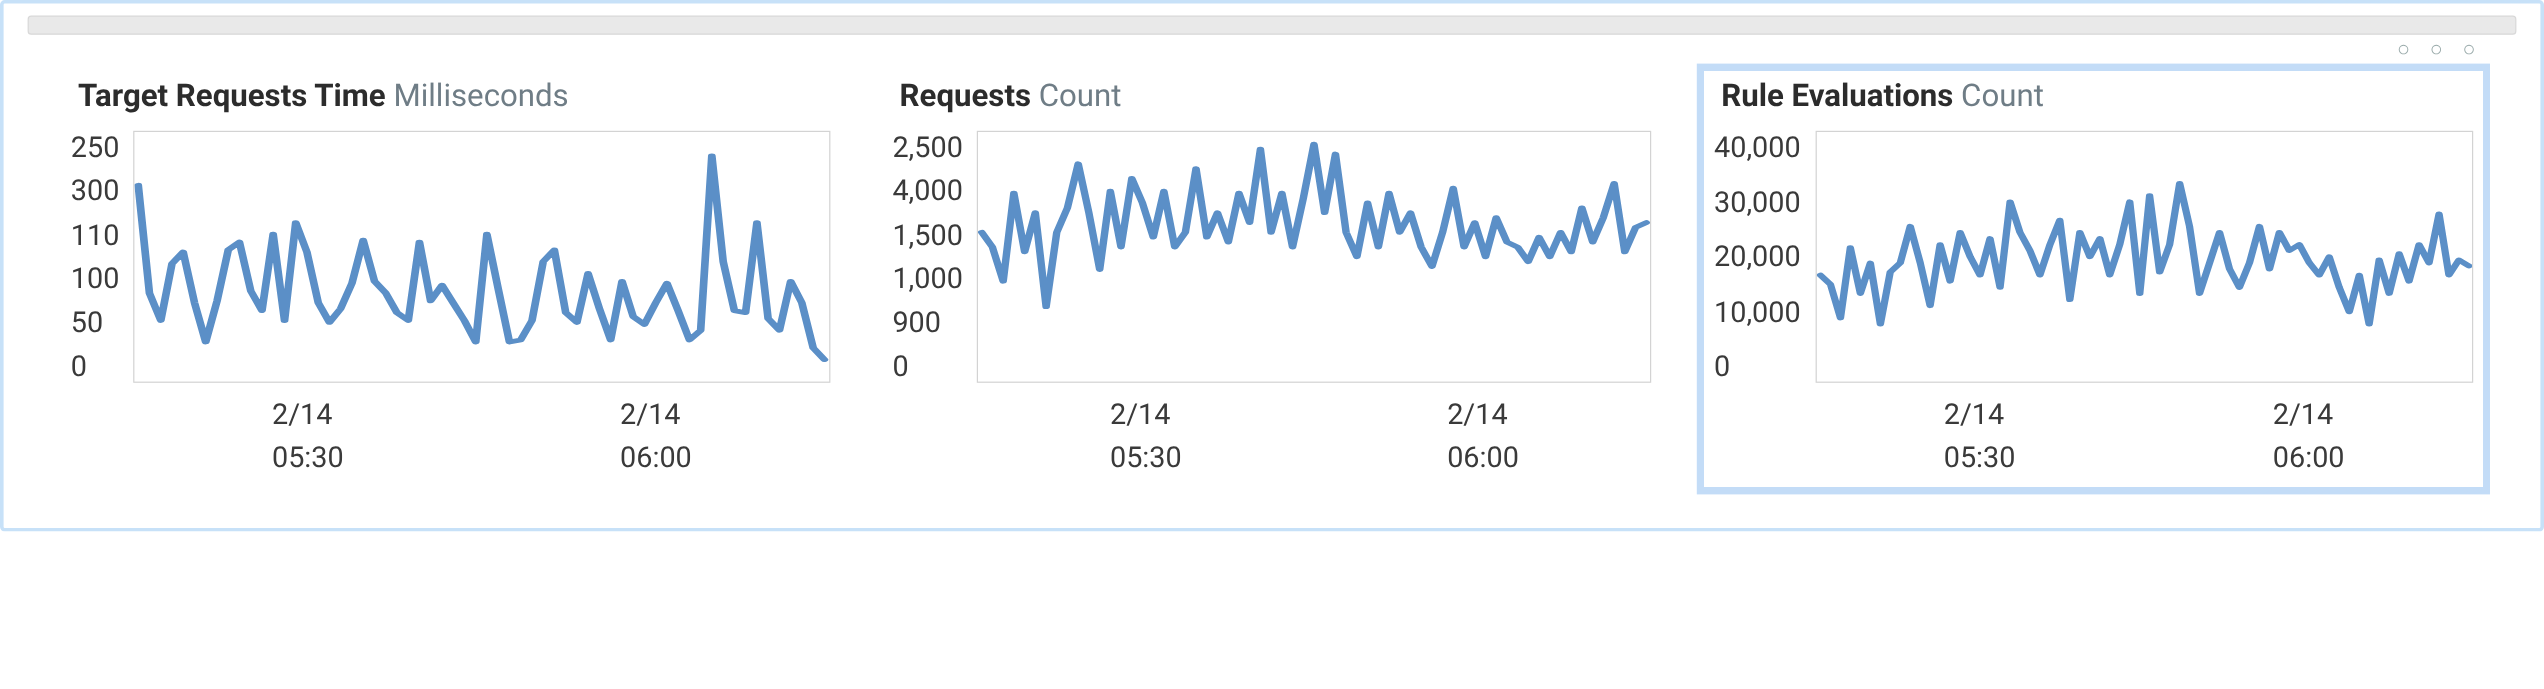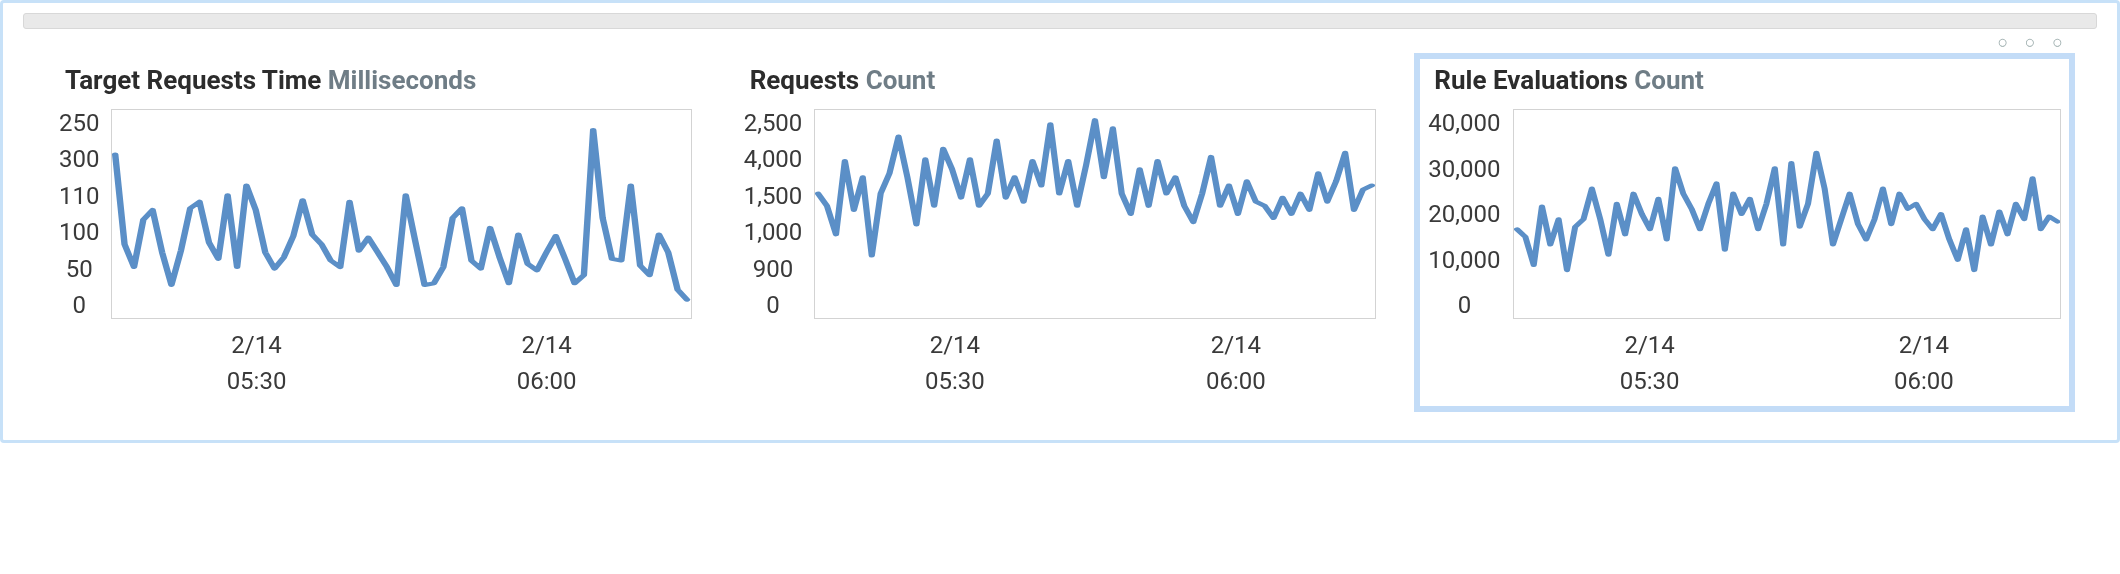--- a/index.html
+++ b/index.html
@@ -3,28 +3,28 @@
 <meta charset="utf-8">
 <style>
   html,body{margin:0;padding:0;font-family:-apple-system,BlinkMacSystemFont,"Segoe UI",Roboto,Helvetica,Arial,sans-serif;color:#2c2c2c;background:#ffffff}
   .outer{border:3px solid #c7e1f8;border-radius:4px;padding:10px 0 0 0;width:2120px;box-sizing:border-box;position:relative}
   .topbar{height:14px;background:#e9e9e9;border:1px solid #d8d8d8;border-radius:3px;margin:0 20px 8px 20px}
   .dots{position:absolute;right:48px;top:28px;color:#9aa;font-size:18px;letter-spacing:6px}
   .panels{display:flex;gap:36px;padding:22px 48px 34px 48px;box-sizing:border-box}
   .panel{flex:1;position:relative;border-radius:8px;padding:6px 8px 8px 8px;box-sizing:border-box}
   .panel.selected{box-shadow:0 0 0 6px #c3dcf7;border-radius:0}
   .title-row{font-size:26px;font-weight:700;margin:0 0 14px 6px}
-  .title-row .unit{font-weight:700;color:#6f7d86}
+  .title-row .unit{font-weight:400;color:#6f7d86}
   .chart-area{position:relative;display:flex}
-  .yaxis{display:flex;flex-direction:column;justify-content:space-between;align-items:center;font-size:24px;color:#3a3a3a;padding-right:12px;box-sizing:border-box;height:210px}
+  .yaxis{display:flex;flex-direction:column;justify-content:space-between;align-items:flex-start;font-size:24px;color:#3a3a3a;padding-right:12px;box-sizing:border-box;height:210px}
   .plot-wrap{flex:1;display:flex;flex-direction:column}
   .plot{position:relative;height:210px;border:1px solid #d3d3d3;border-left:1px solid #d3d3d3;border-right:1px solid #d3d3d3;border-top:1px solid #d3d3d3;border-bottom:1px solid #d3d3d3;box-sizing:border-box}
   .plot svg{position:absolute;left:0;top:0;width:100%;height:100%}
   .xaxis{display:flex;justify-content:space-around;margin-top:10px}
-  .xtick{font-size:24px;color:#3a3a3a;text-align:center;line-height:1.4}
+  .xtick{font-size:24px;color:#3a3a3a;line-height:1.4}
   .xtick .time{display:block;margin-top:2px}
 </style>
 </head>
 <body>
 
 <div class="outer">
   <div class="topbar"></div>
   <div class="dots">○ ○ ○</div>
   <div class="panels" id="panels-root">
       <div class="panel">

